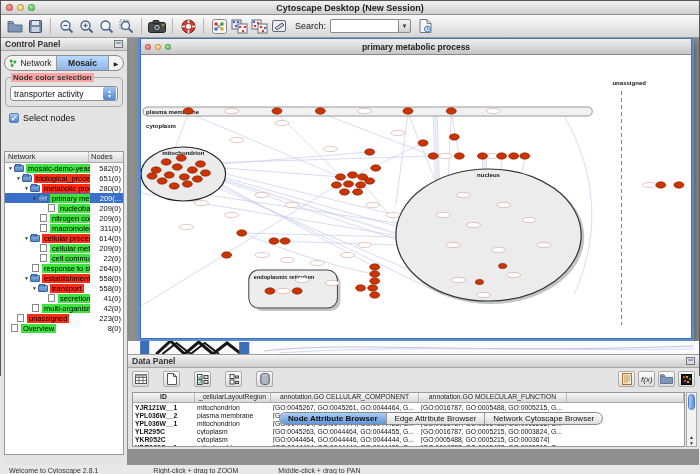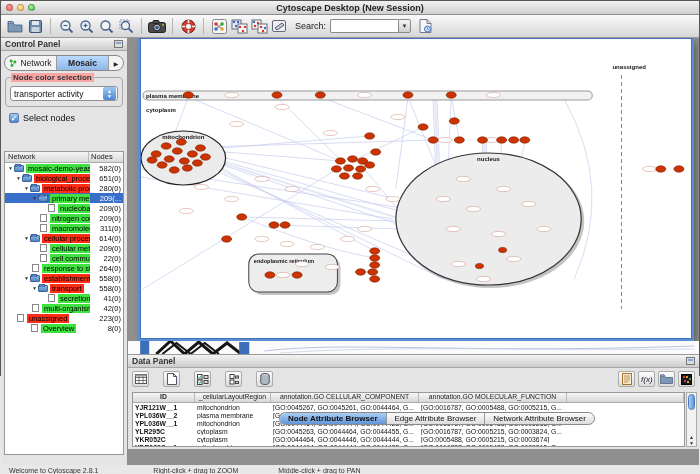--- a/index.html
+++ b/index.html
@@ -387,31 +387,39 @@
         <div class="trow" style="padding-left:25px">
           <span class="ticon file"></span>
           <span class="tlabel green">multi-organism pro...</span>
           <span class="tcount">42(0)</span>
         </div>
         <div class="trow" style="padding-left:10px">
           <span class="ticon file"></span>
           <span class="tlabel red">unassigned</span>
           <span class="tcount">223(0)</span>
         </div>
-        <div class="trow" style="padding-left:24px">
+        <div class="trow" style="padding-left:4px">
           <span class="ticon file"></span>
           <span class="tlabel green">Overview</span>
           <span class="tcount">8(0)</span>
         </div>
       </div>
     </div>
 
     <div id="desktop">
 
       <div id="netwin">
+        <div class="wtitle">
+          <div class="lights">
+            <div class="light red"></div>
+            <div class="light yellow"></div>
+            <div class="light green"></div>
+          </div>
+          <div class="title">primary metabolic process</div>
+        </div>
 
         <svg id="canvas" viewBox="0 0 546 283" preserveAspectRatio="none">
 
           <g stroke="#9aa3e0" stroke-width="0.7" opacity="0.55">
             <line x1="70" y1="112" x2="198" y2="122"></line>
               <line x1="72" y1="116" x2="253" y2="160"></line>
             <line x1="74" y1="120" x2="256" y2="172"></line>
               <line x1="75" y1="124" x2="258" y2="186"></line>
             <line x1="73" y1="128" x2="300" y2="240"></line>
               <line x1="70" y1="130" x2="340" y2="247"></line>
@@ -704,21 +712,21 @@
 
   <div id="tabsrow">
     <div class="seg">
       <div class="tab sel">
           <span>Node Attribute Browser</span>
         </div>
       <div class="tab">
           <span>Edge Attribute Browser</span>
         </div>
       <div class="tab">
-          <span>Network Attribute Browser</span>
+          <span>Network Cytoscape Browser</span>
         </div>
     </div>
   </div>
 
   <div id="statusbar">
     <span class="s1">Welcome to Cytoscape 2.8.1</span>
     <span class="s2">Right-click + drag to ZOOM</span>
     <span class="s3">Middle-click + drag to PAN</span>
   </div>
 </div>

